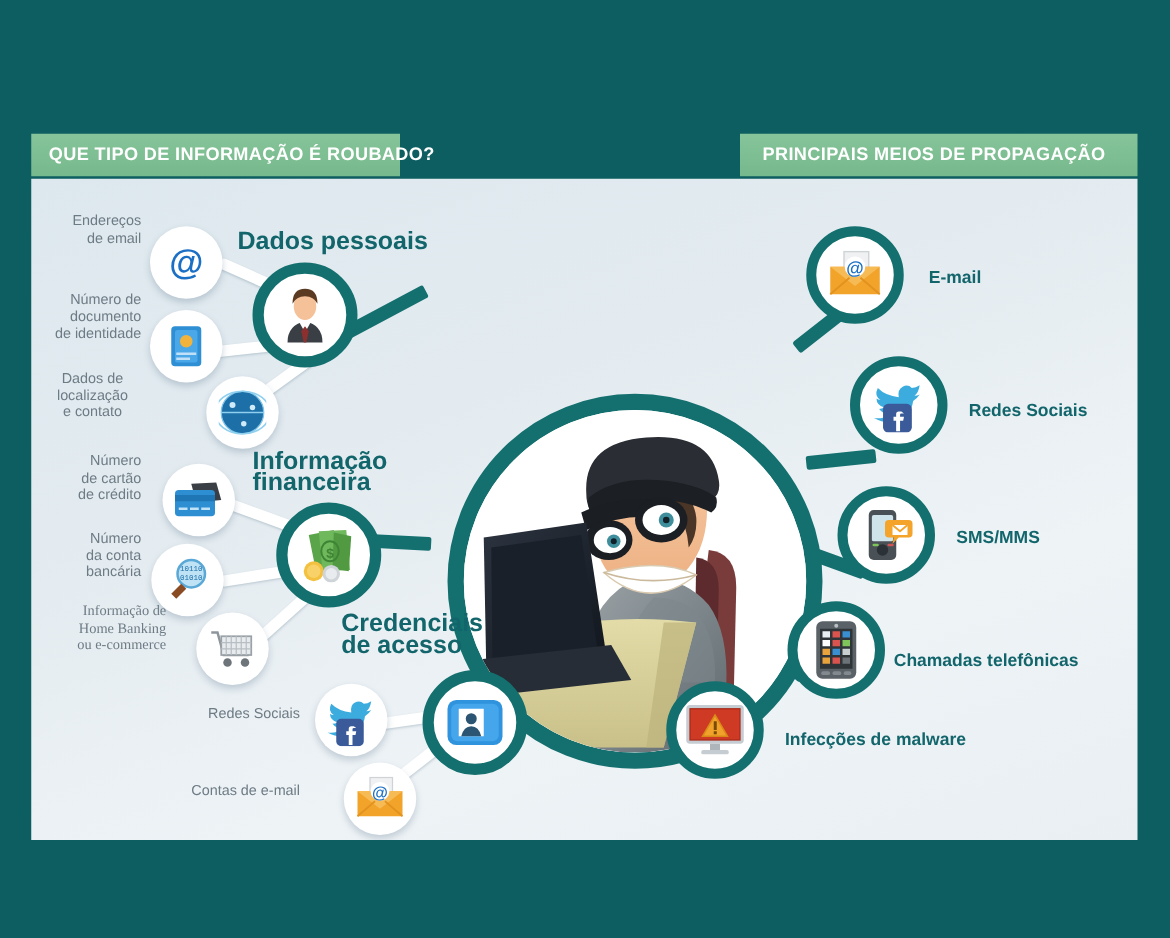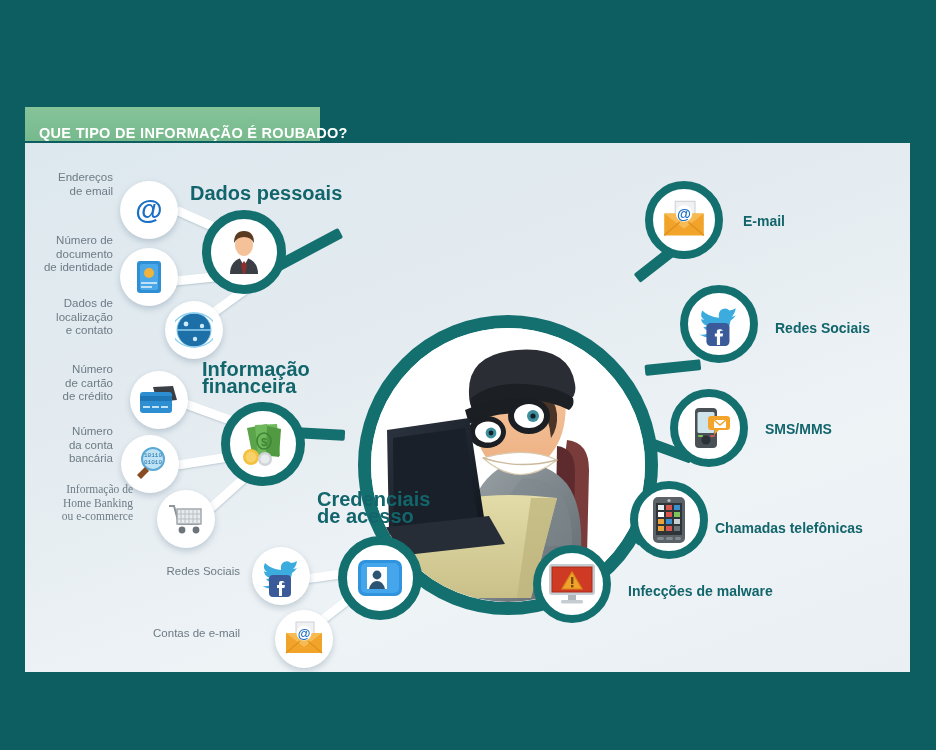--- a/index.html
+++ b/index.html
@@ -9,21 +9,21 @@
     background:#0c5e60;
     font-family:"Liberation Sans", sans-serif;
     position:relative;
   }
   #root{position:absolute;inset:0;}
 
   
   .banner{
     position:absolute;height:34px;
     background:linear-gradient(#86c49a,#76b98c);
-    display:flex;align-items:flex-end;
+    display:flex;align-items:center;
     box-sizing:border-box;
   }
   .banner span{
     color:#ffffff;font-size:14.5px;font-weight:bold;
     letter-spacing:.3px;white-space:nowrap;
   }
   #banner-left{left:25px;top:107px;width:295px;padding-left:14px;}
   #banner-right{left:592px;top:107px;width:318px;padding-left:18px;}
 
   
@@ -88,20 +88,23 @@
   }
   svg{display:block;}
 </style>
 </head>
 <body>
 
 <div id="root">
 
   <div class="banner" id="banner-left">
     <span>QUE TIPO DE INFORMAÇÃO É ROUBADO?</span>
+  </div>
+  <div class="banner" id="banner-right">
+    <span>PRINCIPAIS MEIOS DE PROPAGAÇÃO</span>
   </div>
 
   <div id="panel">
 
     <div class="spoke" style="left:150px;top:62px;width:82px;transform:rotate(24deg);"></div>
     <div class="spoke" style="left:146px;top:134px;width:86px;transform:rotate(-6deg);"></div>
     <div class="spoke" style="left:168px;top:180px;width:78px;transform:rotate(-36deg);"></div>
 
     <div class="spoke" style="left:154px;top:254px;width:76px;transform:rotate(20deg);"></div>
     <div class="spoke" style="left:150px;top:318px;width:82px;transform:rotate(-9deg);"></div>
@@ -211,21 +214,21 @@
     <div class="node node-sub" style="left:95px;top:105px;">
       <svg width="26" height="34" viewBox="0 0 26 34">
         <rect x="1" y="1" width="24" height="32" rx="3" fill="#2f8fd4"></rect>
         <rect x="4" y="4" width="18" height="26" rx="2" fill="#4aa7e8"></rect>
         <circle cx="13" cy="13" r="5" fill="#f2b33c"></circle>
         <rect x="5" y="22" width="16" height="2" fill="#bfe0f7"></rect>
         <rect x="5" y="26" width="11" height="2" fill="#bfe0f7"></rect>
       </svg>
     </div>
 
-    <div class="lbl-sub" style="left:10px;top:154px;width:78px;">Dados de
+    <div class="lbl-sub" style="left:10px;top:154px;width:78px;text-align:center;">Dados de
 localização
 e contato</div>
     <div class="node node-sub" style="left:140px;top:158px;">
       <svg width="38" height="38" viewBox="0 0 38 38">
         <circle cx="19" cy="19" r="17" fill="#1d6fa8"></circle>
         <circle cx="19" cy="19" r="17" fill="none" stroke="#7fc4e8" stroke-width="1"></circle>
         <path d="M2 19 h34 M19 2 a22 17 0 0 1 0 34 a22 17 0 0 1 0 -34" fill="none" stroke="#8fd0ef" stroke-width="1.3"></path>
         <circle cx="11" cy="13" r="2.4" fill="#cfeaf8"></circle>
         <circle cx="27" cy="15" r="2.2" fill="#cfeaf8"></circle>
         <circle cx="20" cy="28" r="2.2" fill="#cfeaf8"></circle>
@@ -281,21 +284,21 @@
     <div class="node node-sub" style="left:132px;top:347px;">
       <svg width="38" height="34" viewBox="0 0 38 34">
         <path d="M2 4 l5 0 l5 18 l20 0" fill="none" stroke="#8e969c" stroke-width="2"></path>
         <rect x="10" y="7" width="24" height="15" fill="#e8ebed" stroke="#9aa2a8" stroke-width="1.4"></rect>
         <path d="M14 7 v15 M18 7 v15 M22 7 v15 M26 7 v15 M30 7 v15 M10 12 h24 M10 17 h24" stroke="#b8bfc4" stroke-width="1"></path>
         <circle cx="15" cy="28" r="3.4" fill="#6d757b"></circle>
           <circle cx="29" cy="28" r="3.4" fill="#6d757b"></circle>
       </svg>
     </div>
 
-    <div class="lbl-main" style="left:248px;top:348px;margin-left:44px;">Credenciais
+    <div class="lbl-main" style="left:248px;top:348px;">Credenciais
 de acesso</div>
 
     <div class="node node-main" style="left:313px;top:393px;">
       <svg width="48" height="40" viewBox="0 0 48 40">
         <rect x="2" y="2" width="44" height="36" rx="7" fill="#2f93dd"></rect>
         <rect x="5" y="5" width="38" height="30" rx="5" fill="#46a6ec"></rect>
         <rect x="11" y="9" width="20" height="22" fill="#ffffff"></rect>
         <circle cx="21" cy="17" r="4.4" fill="#2b5572"></circle>
         <path d="M13 31 q2 -8 8 -8 q6 0 8 8 z" fill="#2b5572"></path>
       </svg>

